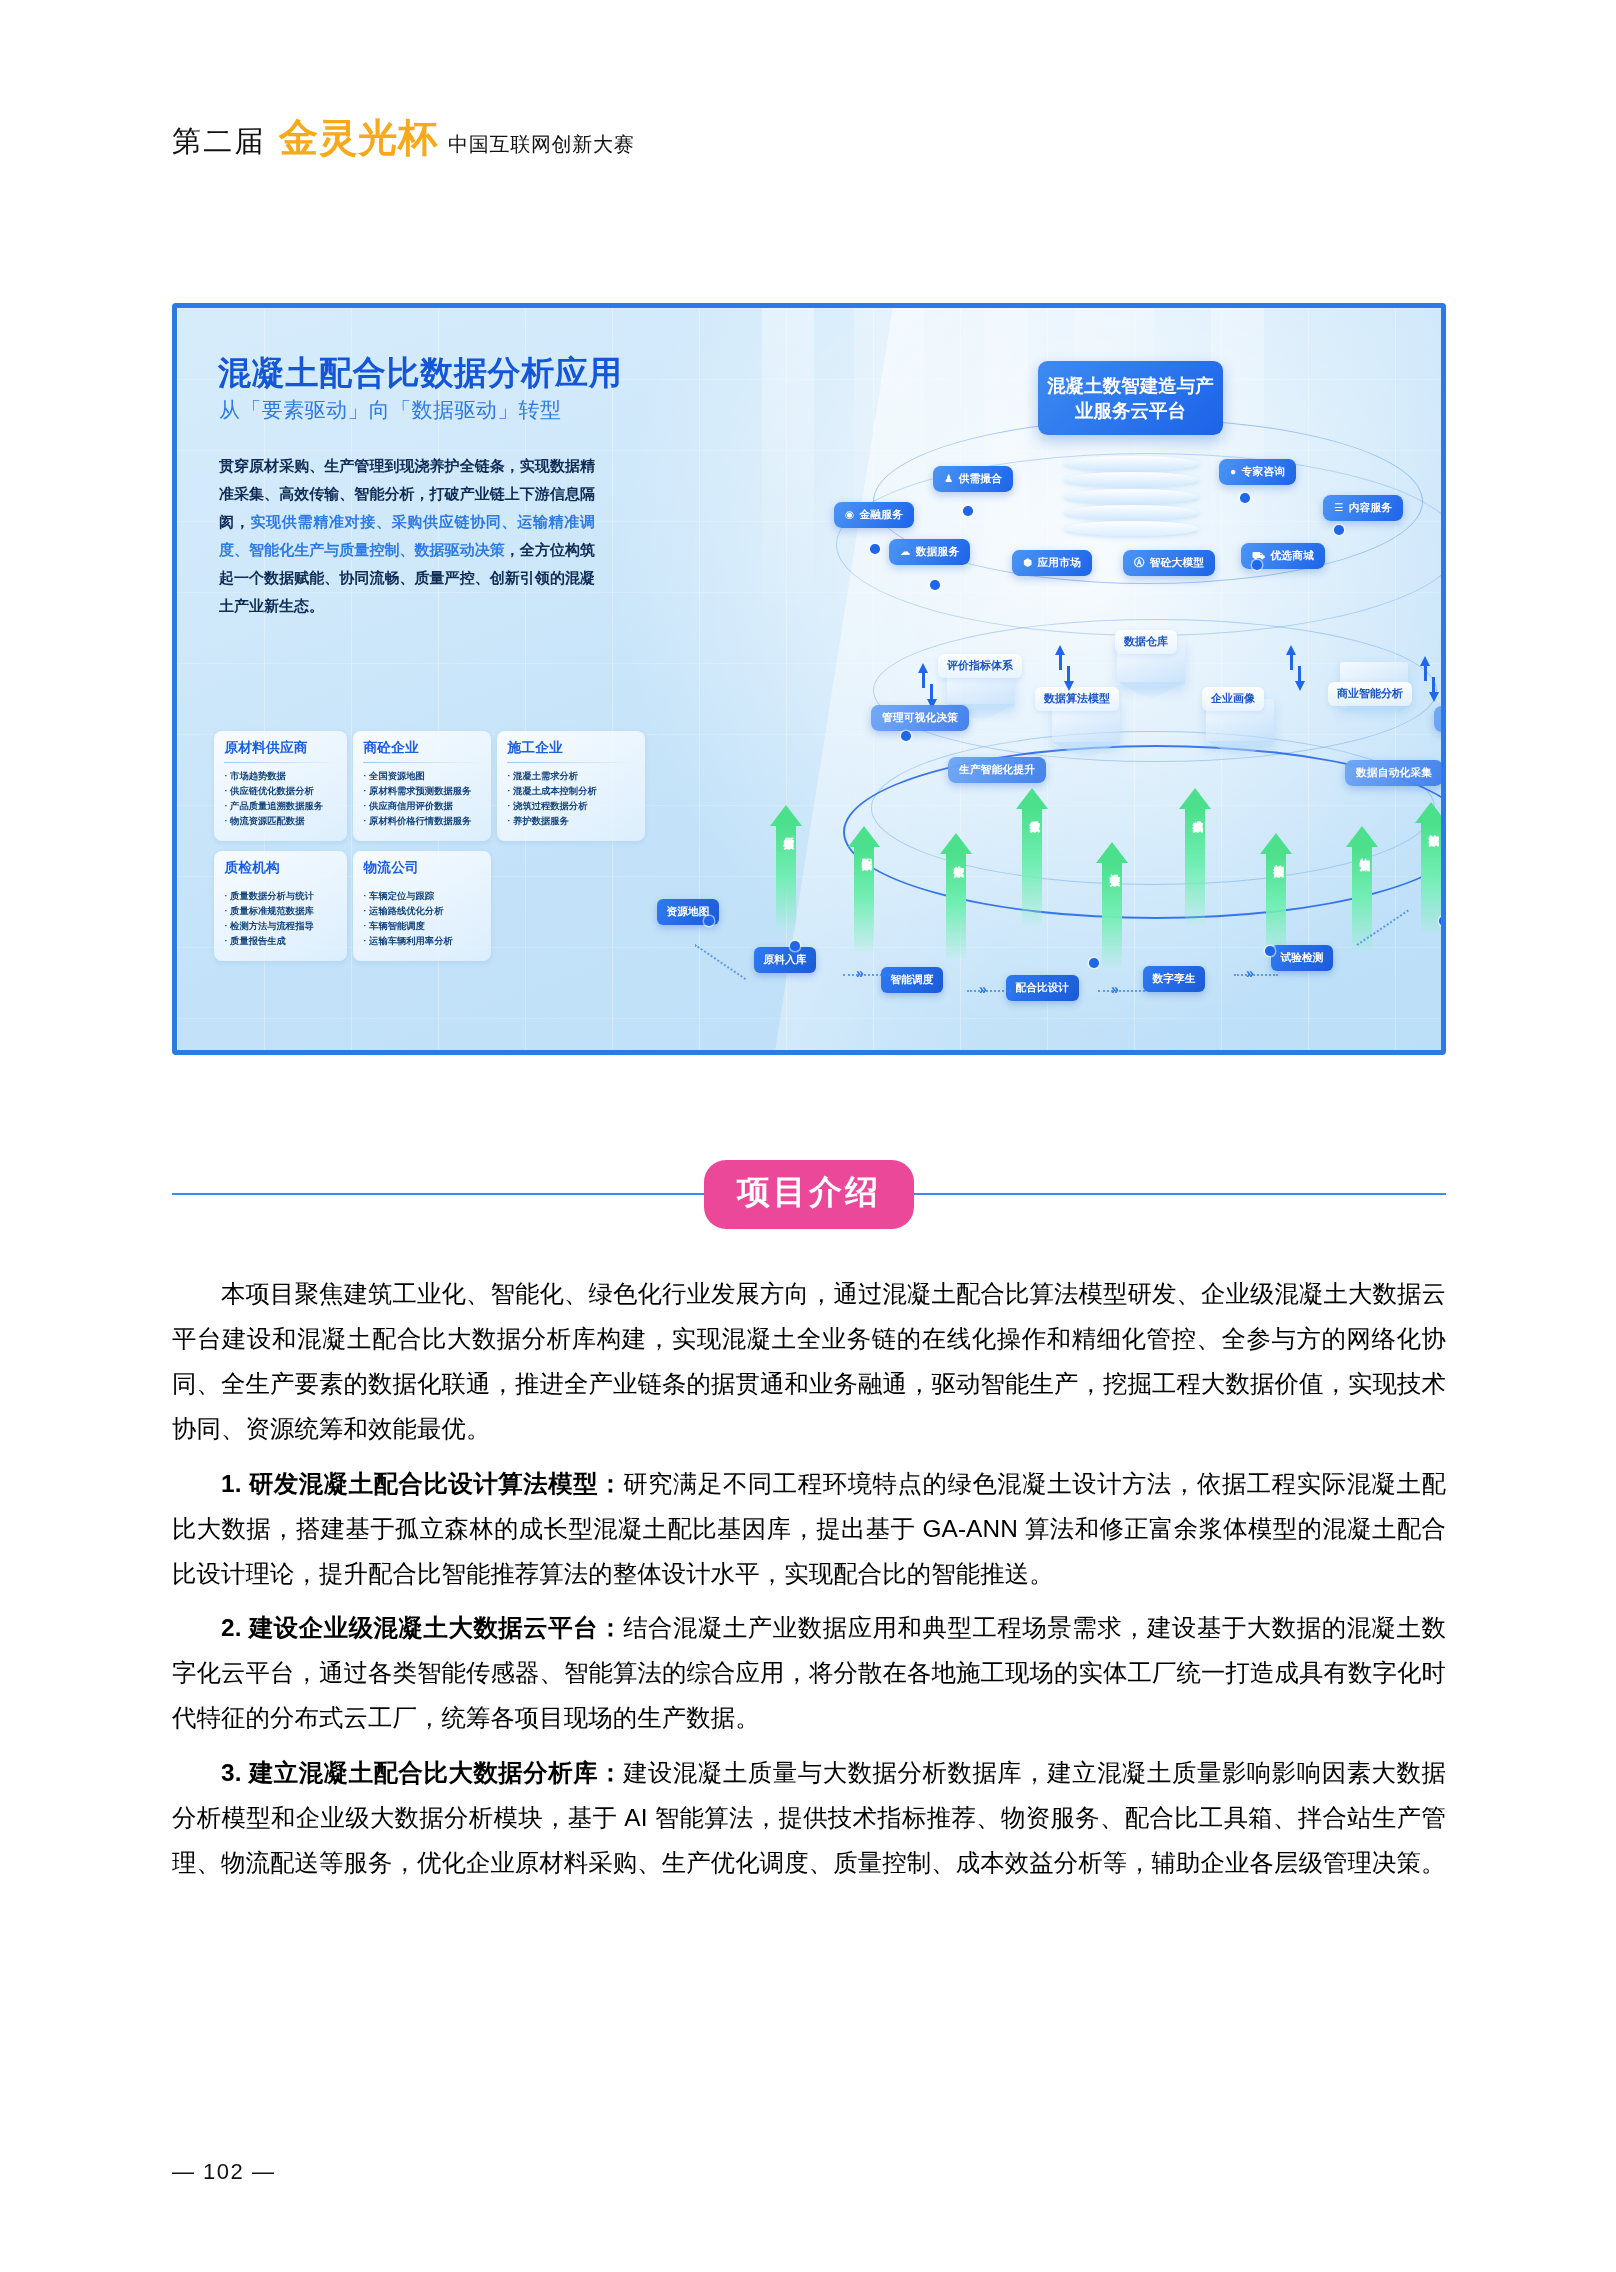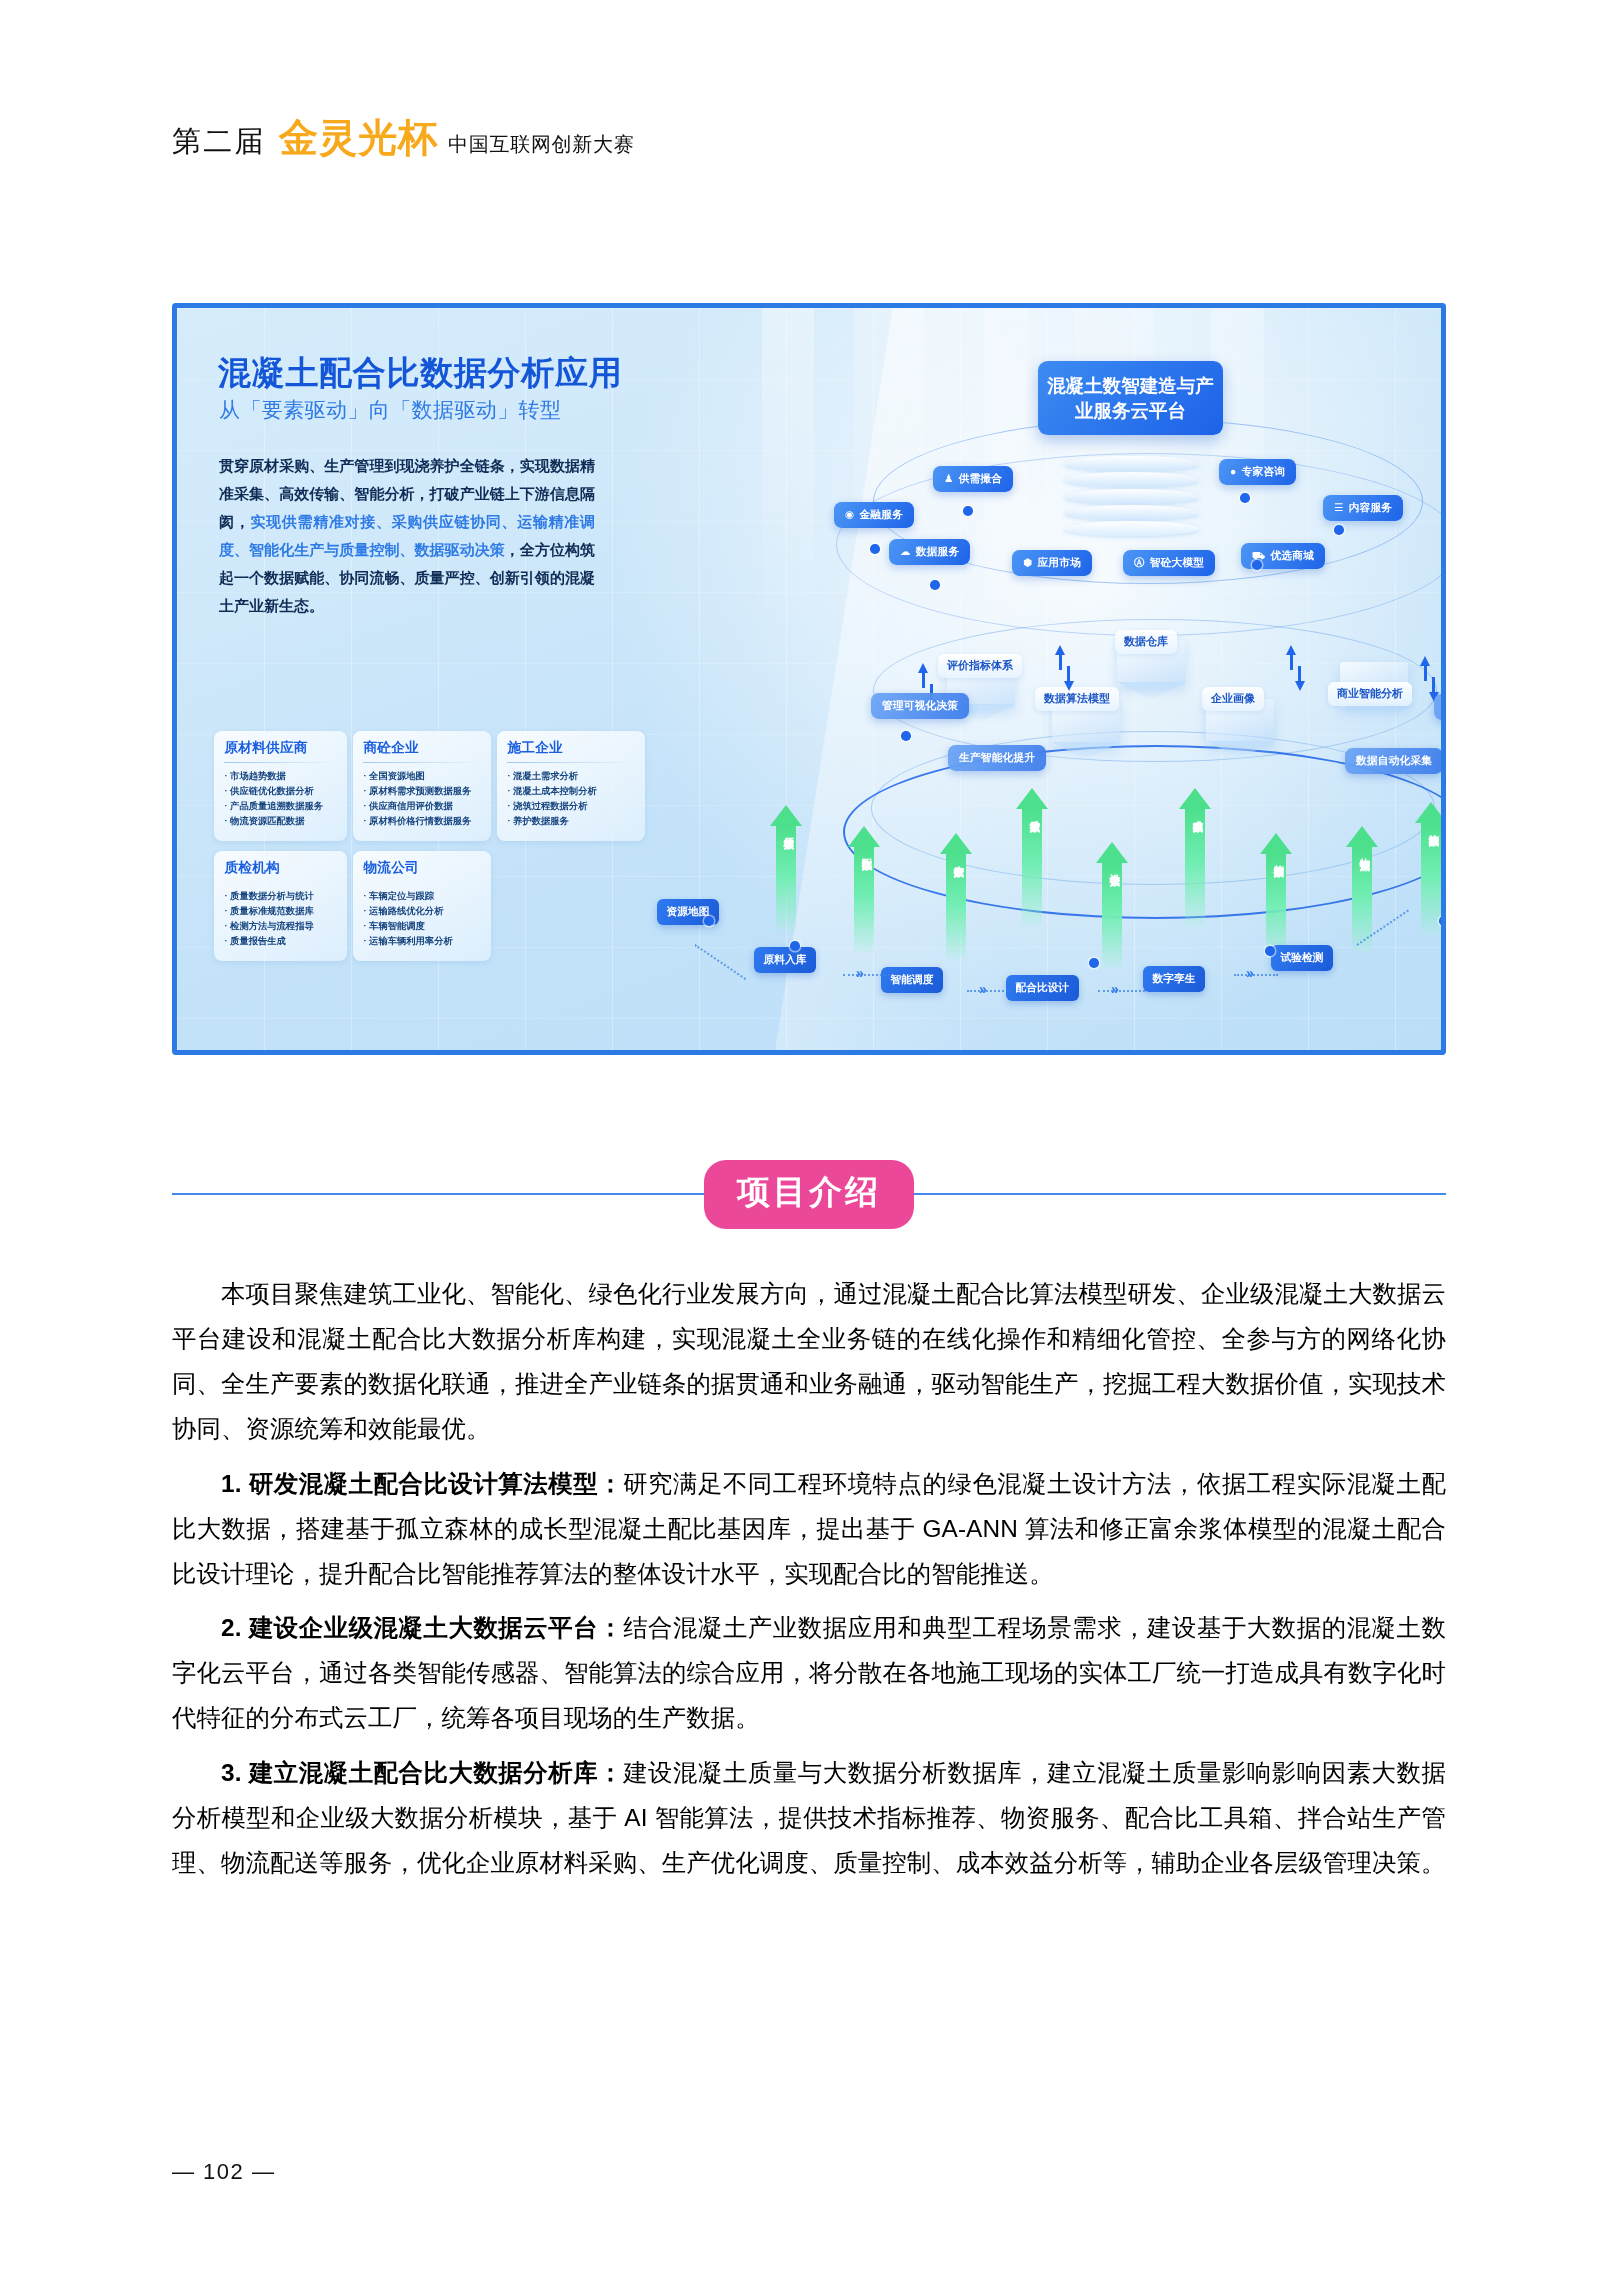--- a/index.html
+++ b/index.html
@@ -219,20 +219,21 @@
     box-shadow: 0 3px 8.1px rgba(26,88,205,0.28);
     letter-spacing: 0.2px;
   }
   .chip .gl {
     font-size: 10.4px;
     line-height: 1;
     display: inline-block;
   }
   .chip.soft {
     background: linear-gradient(120deg, rgba(110,166,245,0.95) 0%, rgba(60,124,235,0.95) 100%);
+    margin-top: 12px;
   }
 
   .dot {
     position: absolute;
     width: 9.6px; height: 9.6px;
     border-radius: 50%;
     background: #1F66EA;
     box-shadow: 0 0 0 1.5px rgba(255,255,255,0.5);
   }
 

